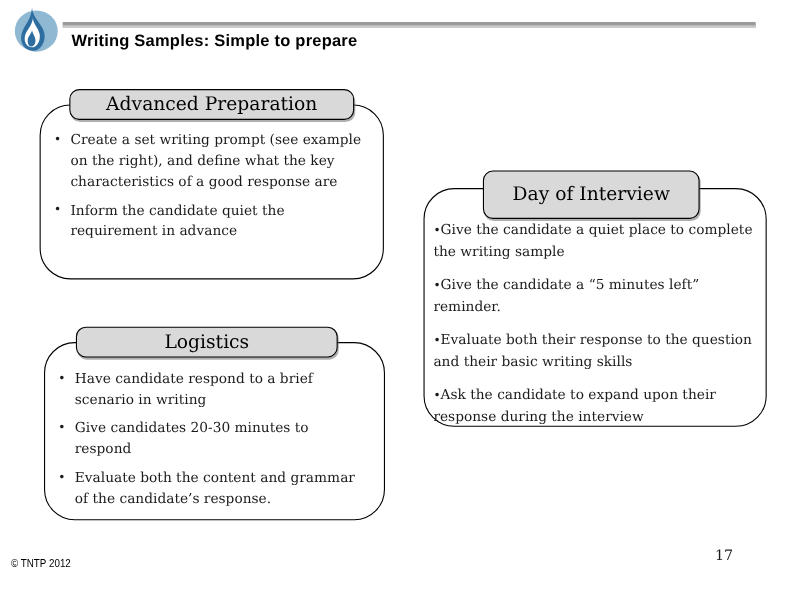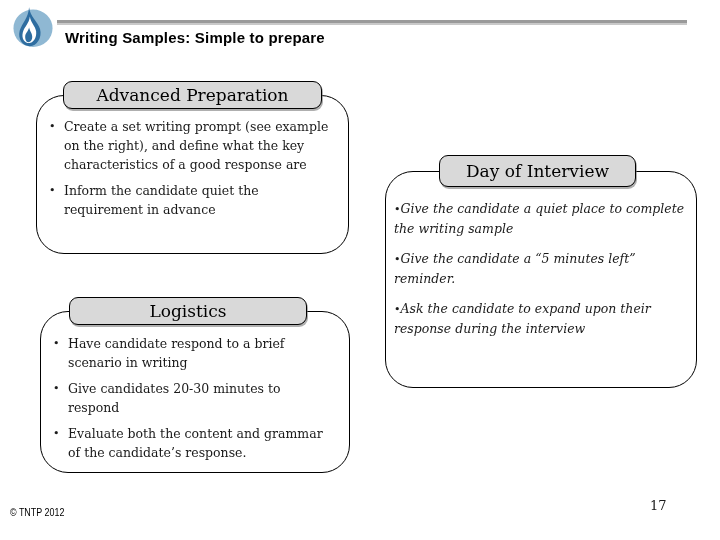--- a/index.html
+++ b/index.html
@@ -79,34 +79,33 @@
     width: 15px;
     flex: 0 0 15px;
     text-align: left;
     font-size: 11px;
   }
   .bullet-row .bullet-text { flex: 1; }
 
   
   .inline-bullet {
     margin: 0 0 11px 0;
-    font-style: italic;
   }
   .inline-bullet .marker { font-size: 11px; }
 
   #panel-advanced { left: 36px; top: 95px; width: 313px; height: 159px; }
   #header-advanced { left: 63px; top: 81px; width: 259px; height: 28px; }
   #body-advanced { left: 49px; top: 117px; width: 283px; }
 
   #panel-logistics { left: 40px; top: 311px; width: 310px; height: 162px; }
   #header-logistics { left: 69px; top: 297px; width: 238px; height: 28px; }
   #body-logistics { left: 53px; top: 334px; width: 280px; }
 
   #panel-day { left: 385px; top: 171px; width: 312px; height: 217px; }
-  #header-day { left: 439px; top: 155px; width: 197px; height: 32px; }
+  #header-day { left: 439px; top: 155px; width: 197px; height: 44px; }
   #body-day { left: 394px; top: 199px; width: 296px; }
 
   
   .footer-copyright {
     position: absolute;
     left: 10px; top: 506px;
     font-size: 10.5px;
     color: #000000;
     transform: scaleX(0.85);
     transform-origin: left center;
@@ -168,20 +167,23 @@
   <div class="panel" id="panel-day"></div>
   <div class="panel-header" id="header-day">Day of Interview</div>
   <div class="panel-body" id="body-day">
     <div class="inline-bullet">
       <span class="marker">•</span><span>Give the candidate a quiet place to complete the writing sample</span>
     </div>
     <div class="inline-bullet">
       <span class="marker">•</span><span>Give the candidate a “5 minutes left” reminder.</span>
     </div>
     <div class="inline-bullet">
+      <span class="marker">•</span><span>Evaluate both their response to the question and their basic writing skills</span>
+    </div>
+    <div class="inline-bullet">
       <span class="marker">•</span><span>Ask the candidate to expand upon their response during the interview</span>
     </div>
   </div>
 
   <div class="footer-copyright">© TNTP 2012</div>
   <div class="page-number">17</div>
 
 </div>
 
 </body></html>

